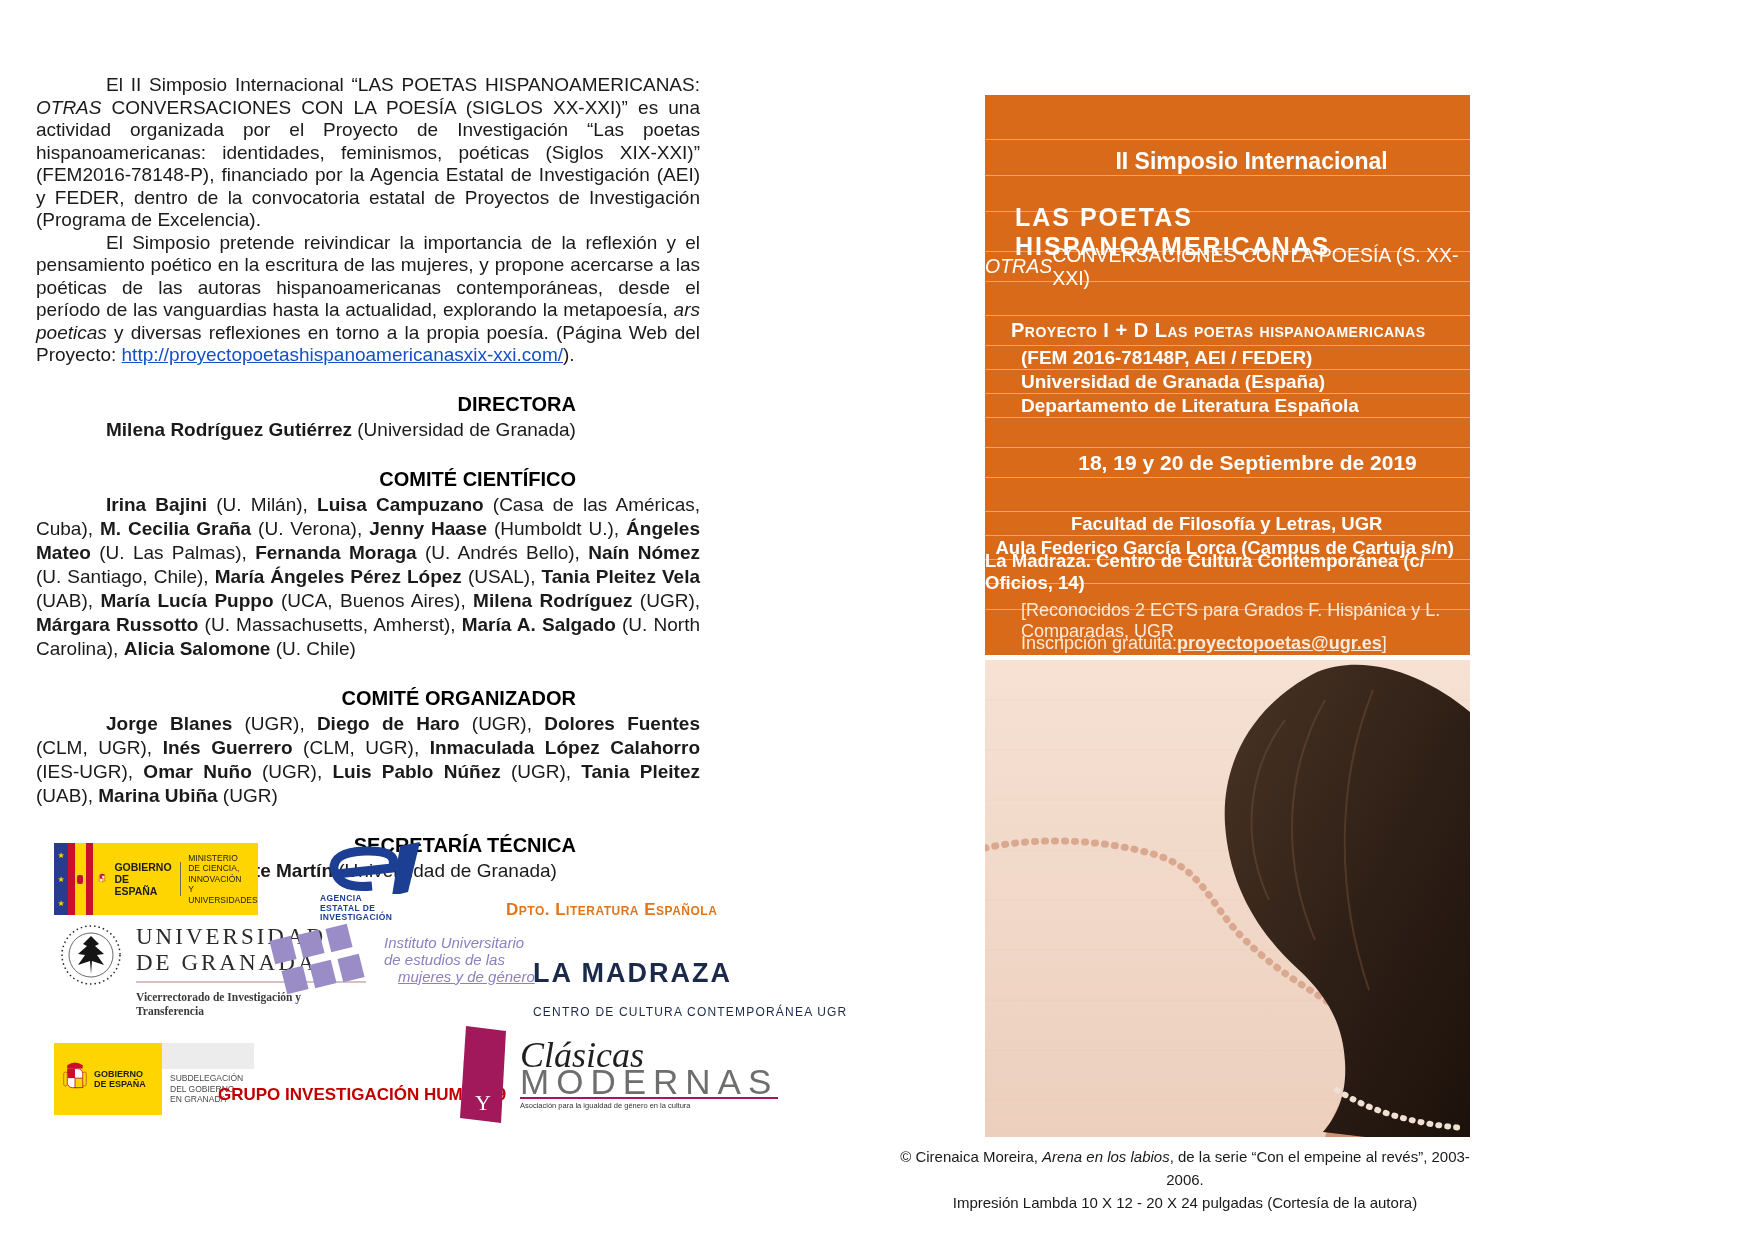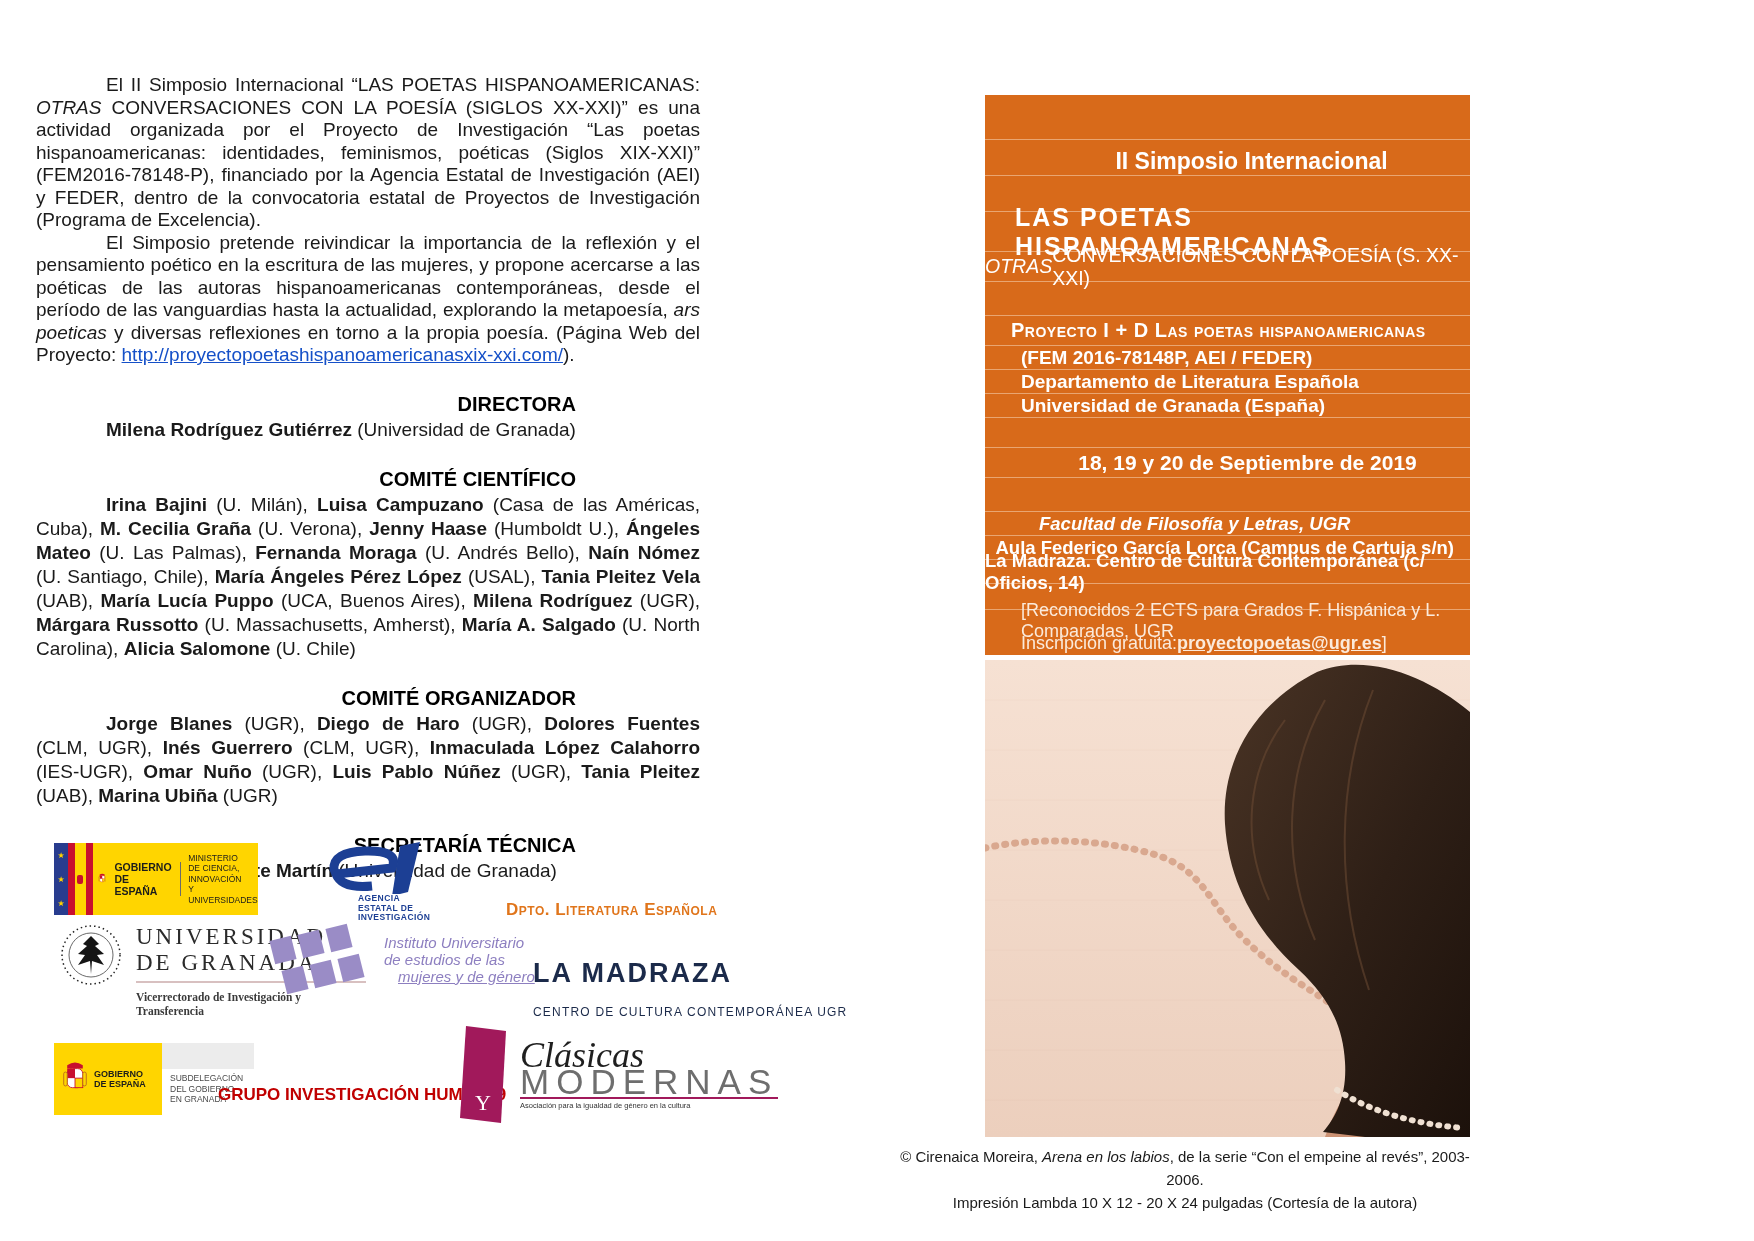--- a/index.html
+++ b/index.html
@@ -114,21 +114,21 @@
         <div>Y UNIVERSIDADES</div>
       </div>
   </div>
 </div>
 
 <div class="logo" style="left:320px;top:842px;width:115px;height:80px;">
   <svg width="112" height="52" viewBox="0 0 112 52">
     <path d="M14 28 Q12 10 45 9 Q80 8 72 26 L16 32 Q22 47 52 44" stroke="#1c3f94" stroke-width="9" fill="none"></path>
     <path d="M80 4 L100 0 L88 50 L72 54 Z" fill="#1c3f94"></path>
   </svg>
-  <div class="aei-txt" style="margin-top:-4px;margin-left:38px;">
+  <div class="aei-txt" style="margin-top:-4px;">
     <div>AGENCIA</div>
       <div>ESTATAL DE</div>
       <div>INVESTIGACIÓN</div>
   </div>
 </div>
 
 <div class="logo dpto" style="left:506px;top:900px;">Dpto. Literatura Española</div>
 
 <div class="logo" style="left:60px;top:924px;display:flex;gap:14px;">
   <svg width="62" height="62" viewBox="0 0 62 62">
@@ -225,31 +225,31 @@
       <span> CONVERSACIONES CON LA POESÍA (S. XX-XXI)</span>
     </div>
   <div class="prow" style="height:34px;"></div>
   <div class="prow p-proj" style="height:30px;padding-left:26px;">
       <span class="sc" style="font-weight: bold;">Proyecto I + D Las poetas hispanoamericanas</span>
     </div>
   <div class="prow p-info" style="height:24px;padding-left:36px;">
       <span style="font-weight: bold;">(FEM 2016-78148P, AEI / FEDER)</span>
     </div>
   <div class="prow p-info" style="height:24px;padding-left:36px;">
+      <span style="font-weight: bold;">Universidad de Granada (España)</span>
+    </div>
+  <div class="prow p-info" style="height:24px;padding-left:36px;">
       <span style="font-weight: bold;">Departamento de Literatura Española</span>
-    </div>
-  <div class="prow p-info" style="height:24px;padding-left:36px;">
-      <span style="font-weight: bold;">Universidad de Granada (España)</span>
     </div>
   <div class="prow" style="height:30px;"></div>
   <div class="prow c p-date" style="height:30px;padding-left:40px;">
       <span style="font-weight: bold;">18, 19 y 20 de Septiembre de 2019</span>
     </div>
   <div class="prow" style="height:34px;"></div>
-  <div class="prow p-venue" style="height:24px;padding-left:54px;font-style:italic;">
+  <div class="prow p-venue" style="height:24px;padding-left:86px;">
       <span style="font-weight: bold;">Facultad de Filosofía y Letras, UGR</span>
     </div>
   <div class="prow r p-venue" style="height:24px;padding-right:16px;">
       <span style="font-weight: bold;">Aula Federico García Lorca (Campus de Cartuja s/n)</span>
     </div>
   <div class="prow r p-venue" style="height:24px;padding-right:20px;">
       <span style="font-weight: bold;">La Madraza. Centro de Cultura Contemporánea (c/ Oficios, 14)</span>
     </div>
   <div class="prow" style="height:26px;"></div>
   <div class="prow p-small" style="height:23px;padding-left:36px;">

